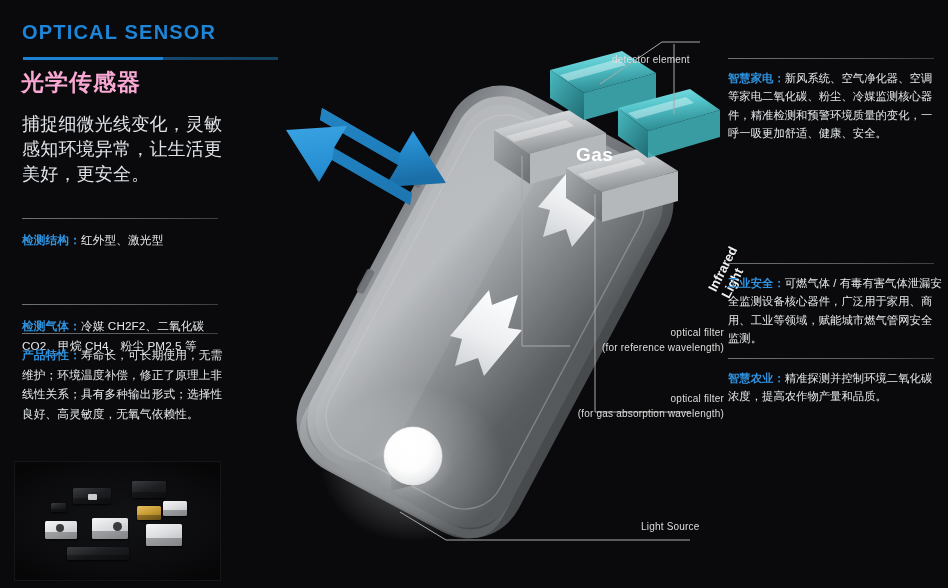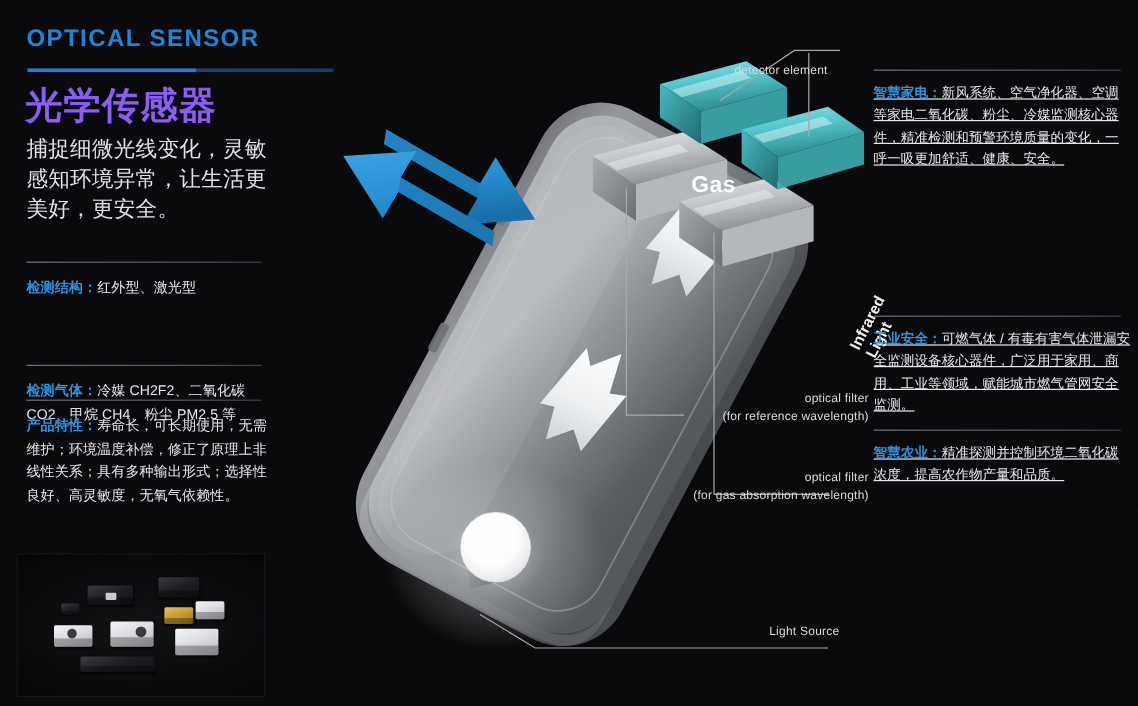--- a/index.html
+++ b/index.html
@@ -17,21 +17,21 @@
     position:absolute;left:22px;top:22px;
     font-size:20px;font-weight:700;letter-spacing:1.2px;
     color:#1d86d8;line-height:1;white-space:nowrap;
   }
   .title-rule{
     position:absolute;left:23px;top:57px;width:255px;height:3px;
     background:linear-gradient(to right,#1b82d6 0%,#1b82d6 55%,#15486e 55%,#14415f 100%);
   }
   .title-cn{
     position:absolute;left:21px;top:67px;
-    font-size:31px;font-weight:700;color:#8b5cf6;letter-spacing:1px;
+    font-size:23px;font-weight:700;color:#f9a8d4;letter-spacing:1px;
     white-space:nowrap;
   }
   .subtitle{
     position:absolute;left:22px;top:112px;width:210px;
     font-size:18px;line-height:25px;color:#dfe3e8;letter-spacing:0.2px;
   }
 
   .spec-block{position:absolute;left:22px;width:205px;}
   .spec-rule{
     position:absolute;left:0;top:0;width:196px;height:1px;
@@ -45,21 +45,21 @@
 
   
   .right-col{position:absolute;left:728px;top:0;width:220px;height:588px;}
   .app-block{position:absolute;left:0;width:214px;}
   .app-rule{
     position:absolute;left:0;top:0;width:206px;height:1px;
     background:linear-gradient(to right,#6d7277,#55595d 70%,#3a3d40);
   }
   .app-text{
     padding-top:11px;font-size:11.3px;line-height:18.4px;
-    color:#e6e9ec;letter-spacing:0.05px;text-decoration:underline;
+    color:#e6e9ec;letter-spacing:0.05px;
   }
   .app-key{color:#2f93e0;font-weight:700;}
 
   
   .product-photo{
     position:absolute;left:14px;top:461px;width:205px;height:118px;
     background:
       radial-gradient(ellipse 70% 60% at 50% 50%, #121315 0%, #0b0b0d 70%, #060607 100%);
     border:1px solid #151619;overflow:hidden;
   }

